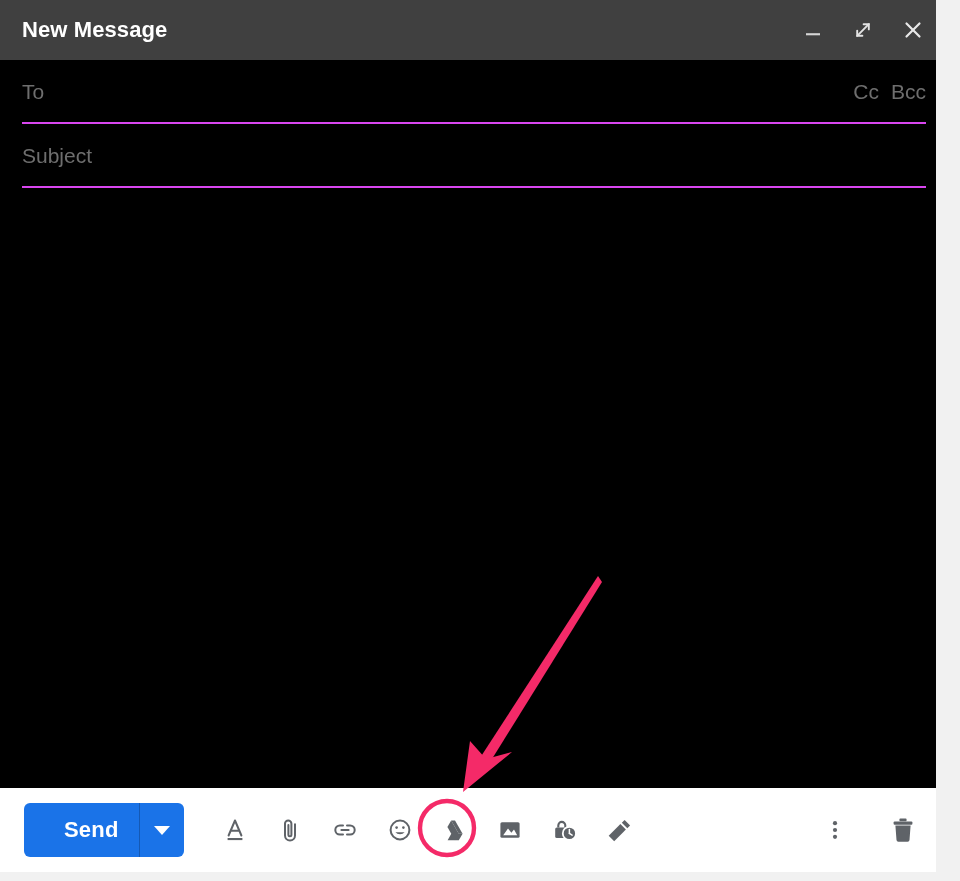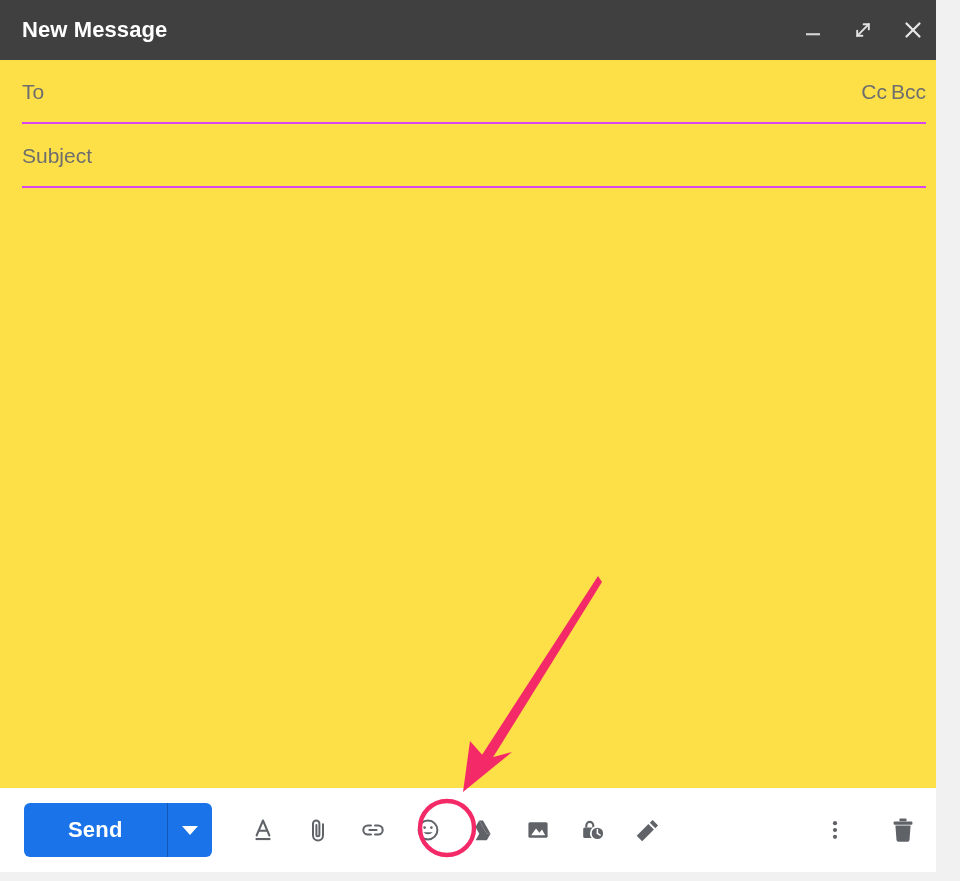--- a/index.html
+++ b/index.html
@@ -14,21 +14,21 @@
     overflow: hidden;
   }
 
   
   #compose-window {
     position: absolute;
     left: 0;
     top: 0;
     width: 948px;
     height: 872px;
-    background: #fde047;
+    background: #000000;
     box-sizing: border-box;
     overflow: hidden;
   }
 
   
   #compose-header {
     position: absolute;
     left: 0;
     top: 0;
     width: 948px;
@@ -84,21 +84,21 @@
     color: #6e6e6e;
     font-weight: normal;
     line-height: 1;
   }
   #ccbcc {
     position: absolute;
     right: 0;
     top: 50%;
     transform: translateY(-50%);
     display: flex;
-    gap: 4px;
+    gap: 12px;
   }
   .ccbcc-btn {
     font-size: 21px;
     color: #6e6e6e;
     cursor: pointer;
     line-height: 1;
   }
 
   
   #message-body {
@@ -134,26 +134,27 @@
     background: #1a73e8;
     border-radius: 6px;
     overflow: hidden;
     flex: 0 0 auto;
     cursor: pointer;
   }
   #send-button {
     display: flex;
     align-items: center;
     justify-content: center;
-    padding: 0 44px;
+    padding: 0 20px;
     color: #ffffff;
     font-size: 22px;
     font-weight: bold;
     letter-spacing: 0.2px;
     cursor: pointer;
+    margin-left: 20px;
   }
   #send-divider {
     width: 1px;
     background: rgba(0,0,0,0.22);
     flex: 0 0 auto;
   }
   #send-dropdown {
     width: 44px;
     display: flex;
     align-items: center;

